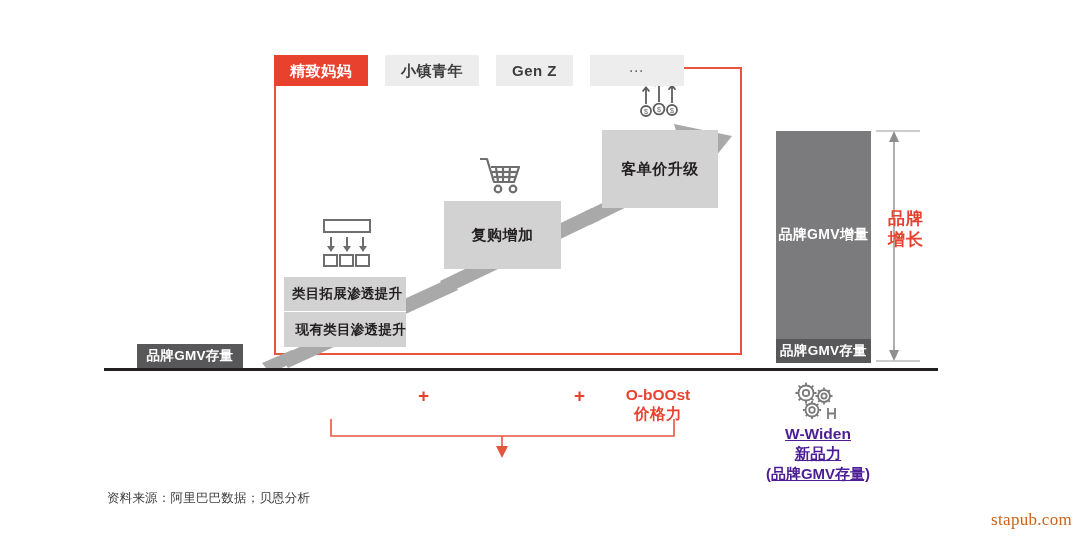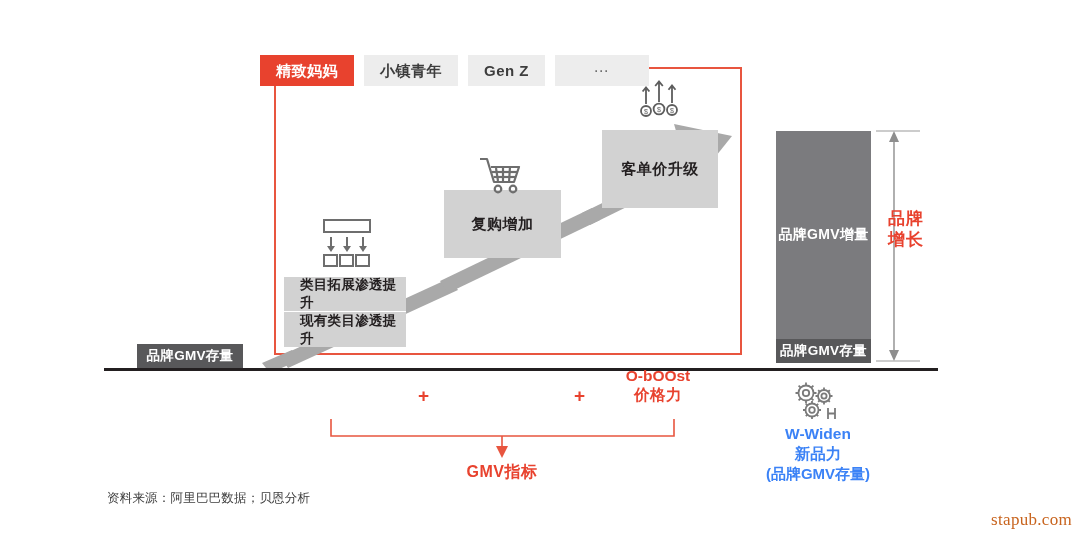--- a/index.html
+++ b/index.html
@@ -16,24 +16,24 @@
     position: relative;
     width: 1080px;
     height: 536px;
     background: #ffffff;
     overflow: hidden;
   }
 
   
   .tabstrip {
     position: absolute;
-    left: 260px;
+    left: 274px;
     top: 55px;
     display: flex;
-    gap: 10px;
+    gap: 17px;
     z-index: 6;
   }
   .tab {
     height: 31px;
     line-height: 31px;
     padding: 0 16px;
     font-size: 15px;
     font-weight: bold;
     color: #3d3d3d;
     background: #ededed;
@@ -91,36 +91,36 @@
     color: #231f20;
     font-size: 15px;
     font-weight: bold;
     display: flex;
     align-items: center;
     justify-content: center;
     text-align: left;
     letter-spacing: .5px;
     z-index: 3;
   }
-  .step-repurchase { left: 444px; top: 190px; width: 117px; height: 68px; }
+  .step-repurchase { left: 444px; top: 201px; width: 117px; height: 68px; }
   .step-price      { left: 602px; top: 130px; width: 116px; height: 78px; }
 
   .penbox {
     position: absolute;
     left: 284px;
     width: 122px;
     height: 35px;
     background: #d2d2d2;
     font-size: 13.5px;
     font-weight: bold;
     color: #231f20;
     display: flex;
     align-items: center;
     justify-content: flex-start;
-    padding-left: 16px;
+    padding-left: 8px;
     box-sizing: border-box;
     letter-spacing: .3px;
     z-index: 3;
   }
   .penbox-top { top: 277px; border-bottom: 1.5px solid #ffffff; }
   .penbox-bot { top: 312px; justify-content: flex-end; }
 
   
   .icon-wrap { position: absolute; z-index: 4; }
   .icon-expand { left: 318px; top: 218px; }
@@ -218,21 +218,21 @@
     text-align: center;
     color: #e8422e;
     font-weight: bold;
     line-height: 19px;
     z-index: 4;
   }
   .driver .en { font-size: 15.5px; display: block; }
   .driver .cn { font-size: 15.5px; display: block; letter-spacing: .5px; }
   .d-gain   { left: 292px; top: 378px; width: 108px; }
   .d-retain { left: 448px; top: 378px; width: 108px; }
-  .d-boost  { left: 604px; top: 366px; width: 108px; }
+  .d-boost  { left: 604px; top: 385px; width: 108px; }
 
   .plus {
     position: absolute;
     color: #e8422e;
     font-size: 19px;
     font-weight: bold;
     z-index: 4;
   }
   .plus-1 { left: 418px; top: 385px; }
   .plus-2 { left: 574px; top: 385px; }
@@ -259,25 +259,26 @@
     z-index: 4;
   }
 
   
   .widen-label {
     position: absolute;
     left: 744px;
     top: 424px;
     width: 148px;
     text-align: center;
-    color: #3b82f6;
+    color: #4c1d95;
     font-weight: bold;
     font-size: 15.5px;
     line-height: 20px;
     z-index: 4;
+    text-decoration: underline;
   }
   .widen-label .sub { font-size: 15px; display: block; }
 
   
   .source-note {
     position: absolute;
     left: 107px;
     top: 490px;
     font-size: 12.5px;
     color: #3d3d3d;
@@ -419,21 +420,20 @@
     <span class="cn">价格力</span>
   </div>
 
   <svg class="gmv-bracket" viewBox="0 0 345 40">
     <g stroke="#e8553f" stroke-width="1.6" fill="none">
       <path d="M1 1 V18 H344 V1"></path>
       <line x1="172" y1="18" x2="172" y2="30"></line>
     </g>
     <polygon points="166,28 178,28 172,40" fill="#e8553f"></polygon>
   </svg>
-  <div class="gmv-index-label">GMV指标</div>
 
   <div class="icon-wrap icon-gears">
     <svg width="52" height="42" viewBox="0 0 52 42">
       <g fill="none" stroke="#7a7a7a" stroke-width="1.8">
         <circle cx="16" cy="13" r="7.5"></circle>
         <circle cx="16" cy="13" r="3.2"></circle>
         <path d="M16 2.5 v3 M16 20.5 v3 M5.5 13 h3 M23.5 13 h3
                  M8.6 5.6 l2.1 2.1 M21.3 18.3 l2.1 2.1
                  M23.4 5.6 l-2.1 2.1 M10.7 18.3 l-2.1 2.1"></path>
         <circle cx="34" cy="16" r="6"></circle>

